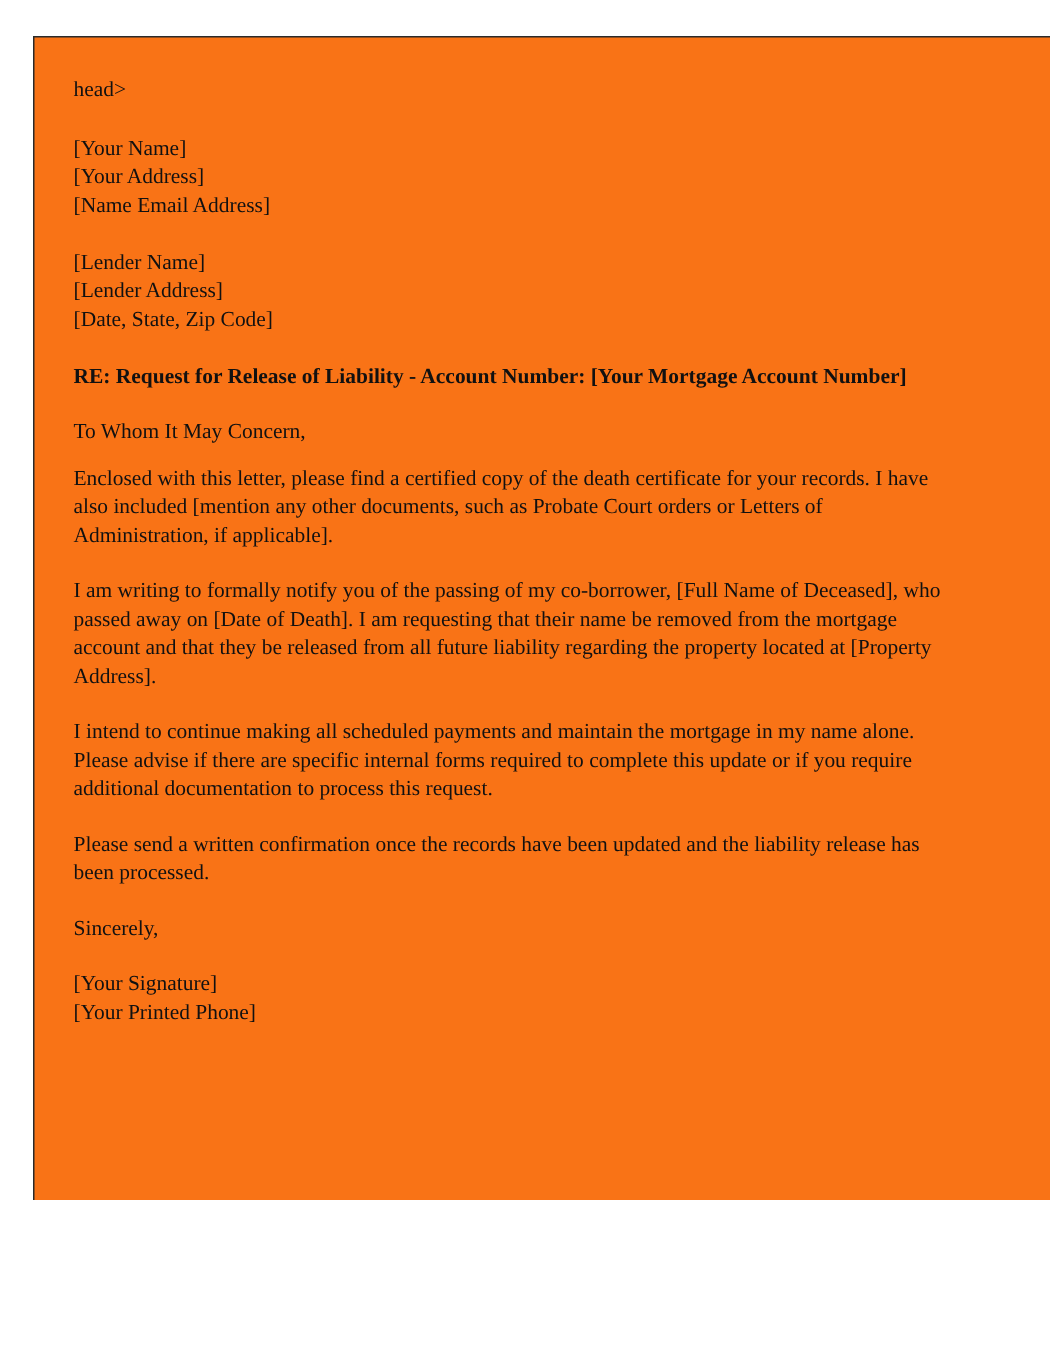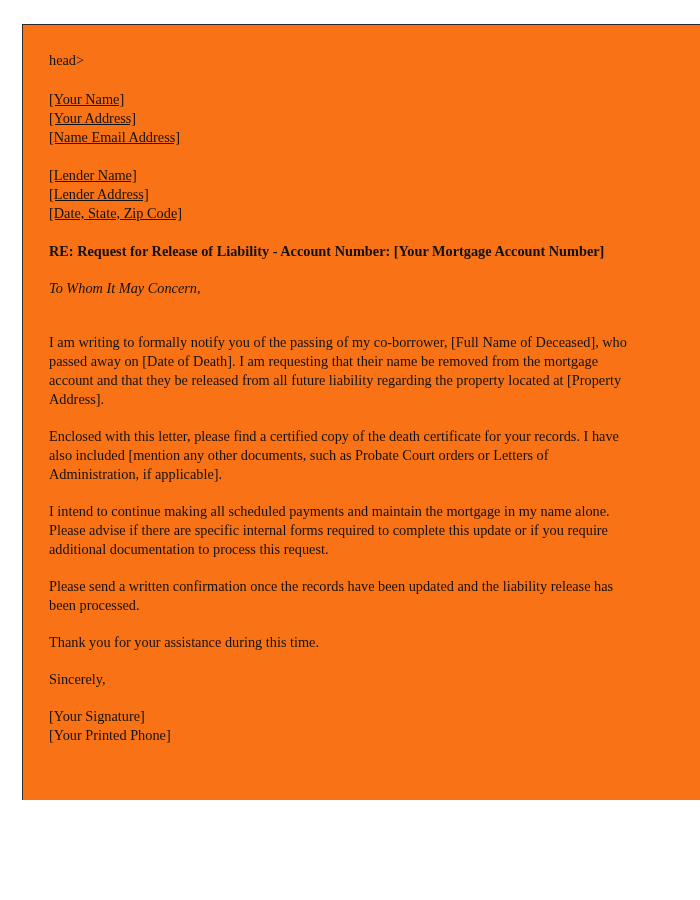--- a/index.html
+++ b/index.html
@@ -30,35 +30,33 @@
   .letter-body {
     padding: 26px 36px 0 26px;
     font-size: 14.3px;
     line-height: 19px;
   }
   .stray-tag {
     margin: 0 0 20px 0;
   }
   .addr-block {
     margin: 0 0 19px 0;
-    text-decoration: underline;
   }
   .addr-block .line {
     display: block;
     white-space: pre;
   }
   .subject-line {
     font-weight: bold;
     margin: 0 0 17px 0;
     line-height: 19.5px;
     max-width: 578px;
   }
   .salutation {
-    margin: 0 0 35px 0;
-    font-style: italic;
+    margin: 0 0 12px 0;
   }
   .para {
     margin: 0 0 18px 0;
     text-align: left;
     max-width: 580px;
   }
   .closing {
     margin: 0 0 18px 0;
   }
   .sig-block {
@@ -87,25 +85,24 @@
     <div class="addr-block">
       <span class="line">[Lender Name]</span>
       <span class="line">[Lender Address]</span>
       <span class="line">[Date, State, Zip Code]</span>
     </div>
 
     <div class="subject-line">RE: Request for Release of Liability - Account Number: [Your Mortgage Account Number]</div>
 
     <div class="salutation">To Whom It May Concern,</div>
 
+    <p class="para">Enclosed with this letter, please find a certified copy of the death certificate for your records. I have also included [mention any other documents, such as Probate Court orders or Letters of Administration, if applicable].</p>
     <p class="para">I am writing to formally notify you of the passing of my co-borrower, [Full Name of Deceased], who passed away on [Date of Death]. I am requesting that their name be removed from the mortgage account and that they be released from all future liability regarding the property located at [Property Address].</p>
-    <p class="para">Enclosed with this letter, please find a certified copy of the death certificate for your records. I have also included [mention any other documents, such as Probate Court orders or Letters of Administration, if applicable].</p>
     <p class="para">I intend to continue making all scheduled payments and maintain the mortgage in my name alone. Please advise if there are specific internal forms required to complete this update or if you require additional documentation to process this request.</p>
     <p class="para">Please send a written confirmation once the records have been updated and the liability release has been processed.</p>
-    <p class="para">Thank you for your assistance during this time.</p>
 
     <div class="closing">Sincerely,</div>
 
     <div class="sig-block">
       <span class="line">[Your Signature]</span>
       <span class="line">[Your Printed Phone]</span>
     </div>
 
   </div>
 </div>

